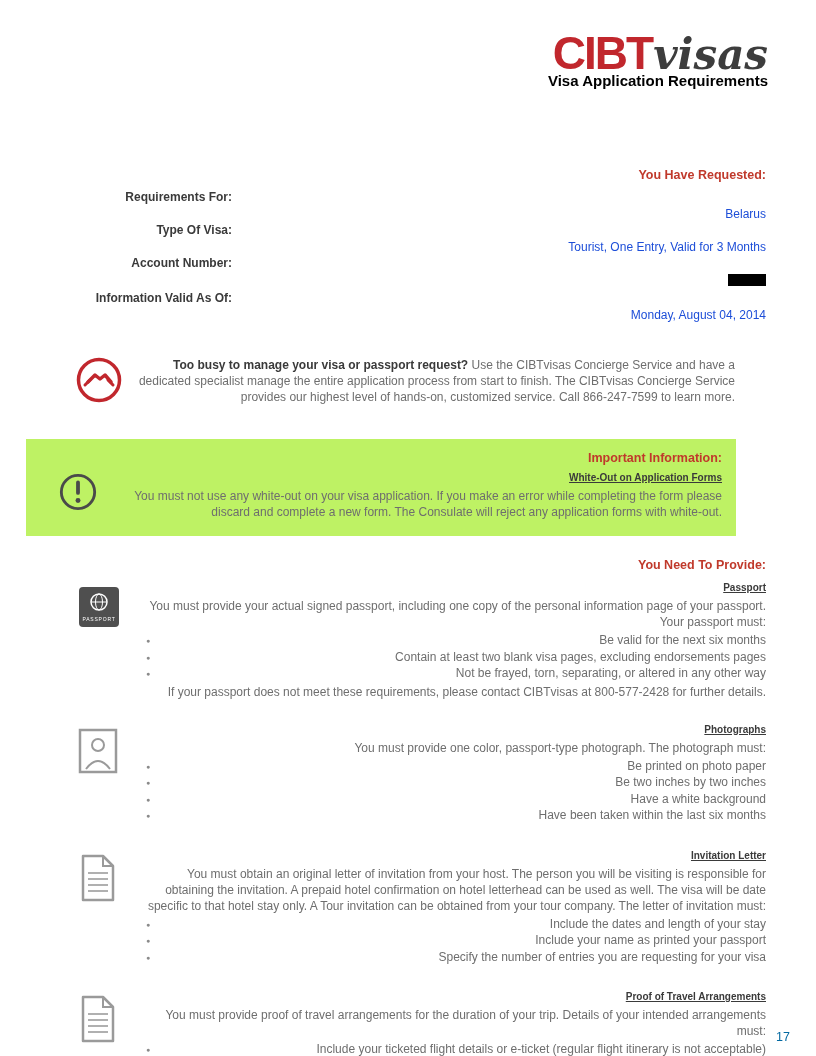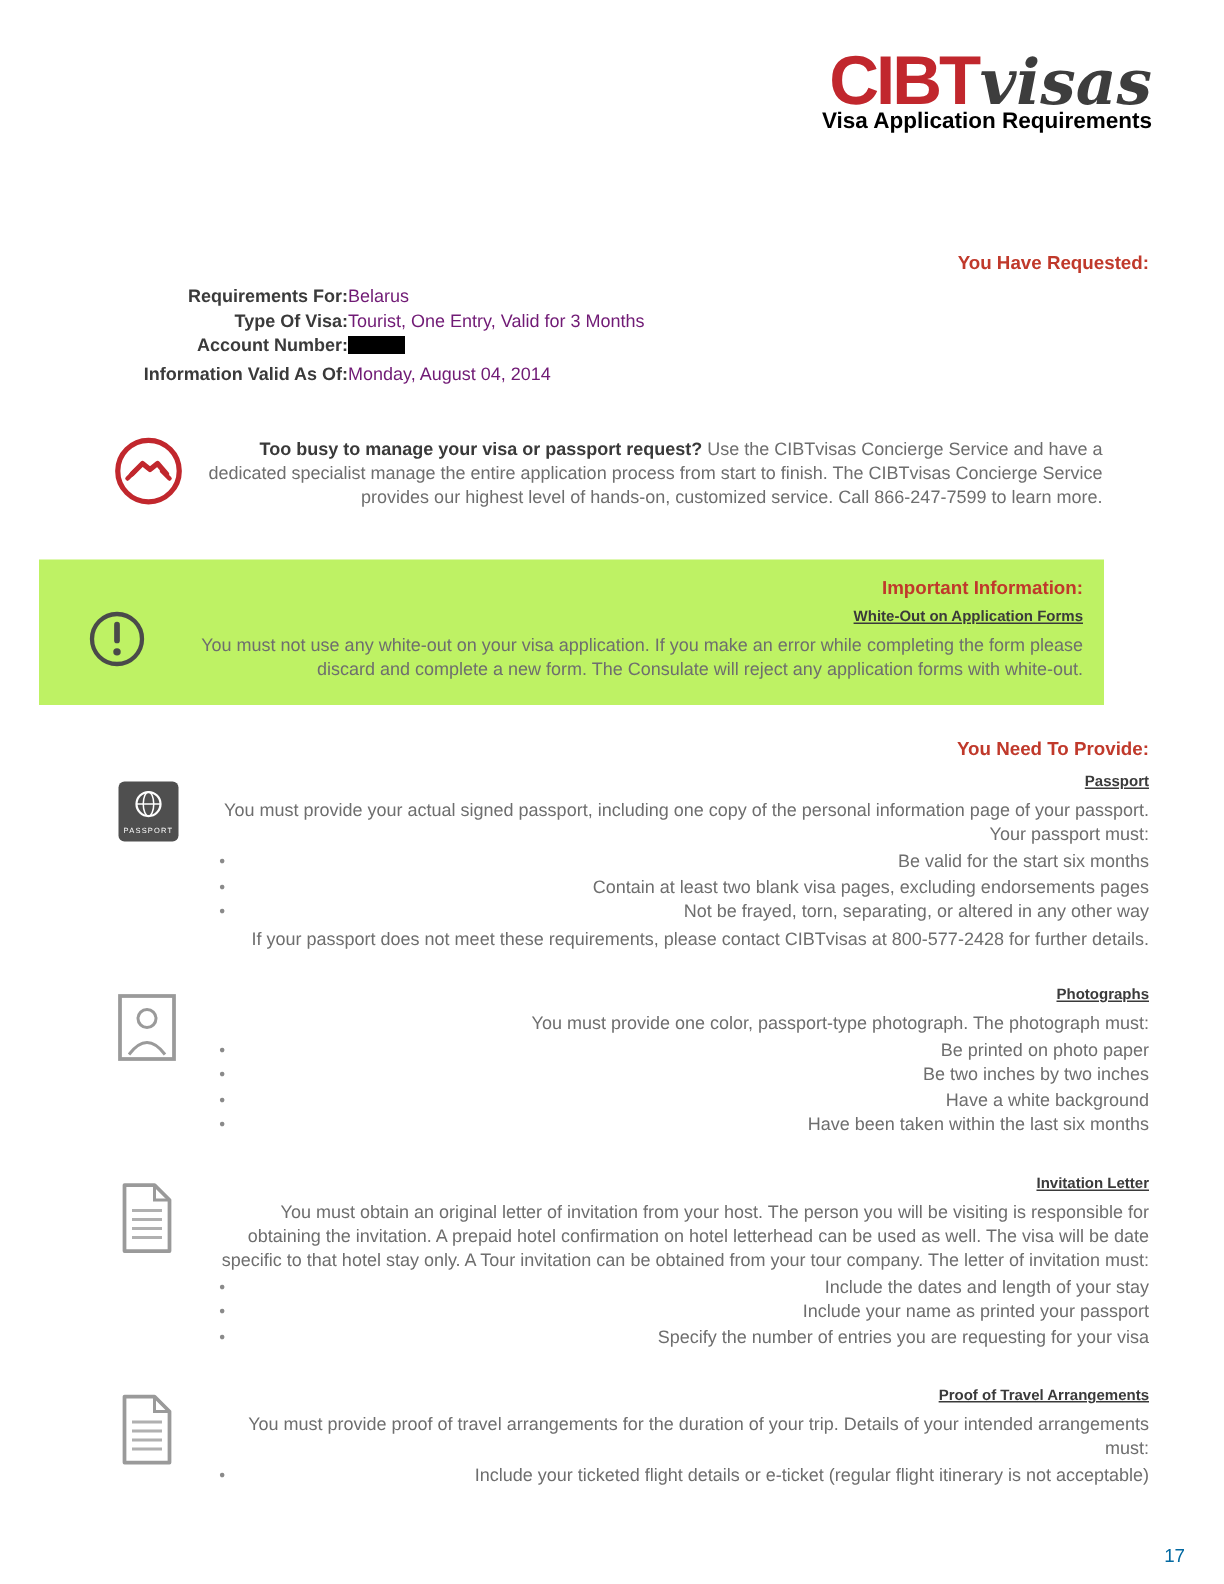--- a/index.html
+++ b/index.html
@@ -25,23 +25,23 @@
     color:#3d3d3d; font-family:"DejaVu Serif", serif; margin-left:1px;
   }
   .doc-title {
     position:absolute; top:72px; right:48px;
     font-size:15px; font-weight:bold; color:#000;
   }
 
   
   .requested { margin:86px 50px 0 60px; }
   .red-heading { color:#C0392B; font-size:12.5px; font-weight:bold; margin-bottom:7px; }
-  .req-row { display:flex; line-height:16.5px; font-size:12px; }
+  .req-row { display:flex; line-height:16.5px; font-size:12px;flex-direction:column; }
   .req-label { width:172px; font-weight:bold; color:#3a3a3a; }
-  .req-value { color:#701a75; }
+  .req-value { color:#1d4ed8; }
   .redacted { display:inline-block; width:38px; height:12px; background:#000; margin-top:2px; }
 
   
   .concierge { margin:34px 50px 0 60px; display:flex; align-items:flex-start; }
   .concierge .icon-wrap { width:46px; margin-left:16px; flex:0 0 auto; }
   .concierge-text { margin-left:8px; font-size:12px; line-height:16px; color:#6e6e6e; max-width:605px; }
   .bold-dark { font-weight:bold; color:#3a3a3a; }
 
   
   .important-box {
@@ -145,21 +145,21 @@
           <circle cx="21" cy="16" r="8" fill="none" stroke="#fff" stroke-width="1.5"></circle>
           <ellipse cx="21" cy="16" rx="3.5" ry="8" fill="none" stroke="#fff" stroke-width="1"></ellipse>
           <line x1="13" y1="16" x2="29" y2="16" stroke="#fff" stroke-width="1"></line>
           <text x="21" y="35" text-anchor="middle" font-size="5" letter-spacing="0.8" fill="#fff" font-family="Liberation Sans, sans-serif">PASSPORT</text>
         </svg>
       </div>
       <div class="provide-text">
         <div class="section-title">Passport</div>
         <div class="body-text">You must provide your actual signed passport, including one copy of the personal information page of your passport. Your passport must:</div>
         <ul class="bullets">
-          <li>Be valid for the start six months</li>
+          <li>Be valid for the next six months</li>
           <li>Contain at least two blank visa pages, excluding endorsements pages</li>
           <li>Not be frayed, torn, separating, or altered in any other way</li>
         </ul>
         <div class="body-text">If your passport does not meet these requirements, please contact CIBTvisas at 800-577-2428 for further details.</div>
       </div>
     </div>
 
     <div class="provide-section">
       <div class="icon-wrap">
         <svg width="40" height="46" viewBox="0 0 40 46">

